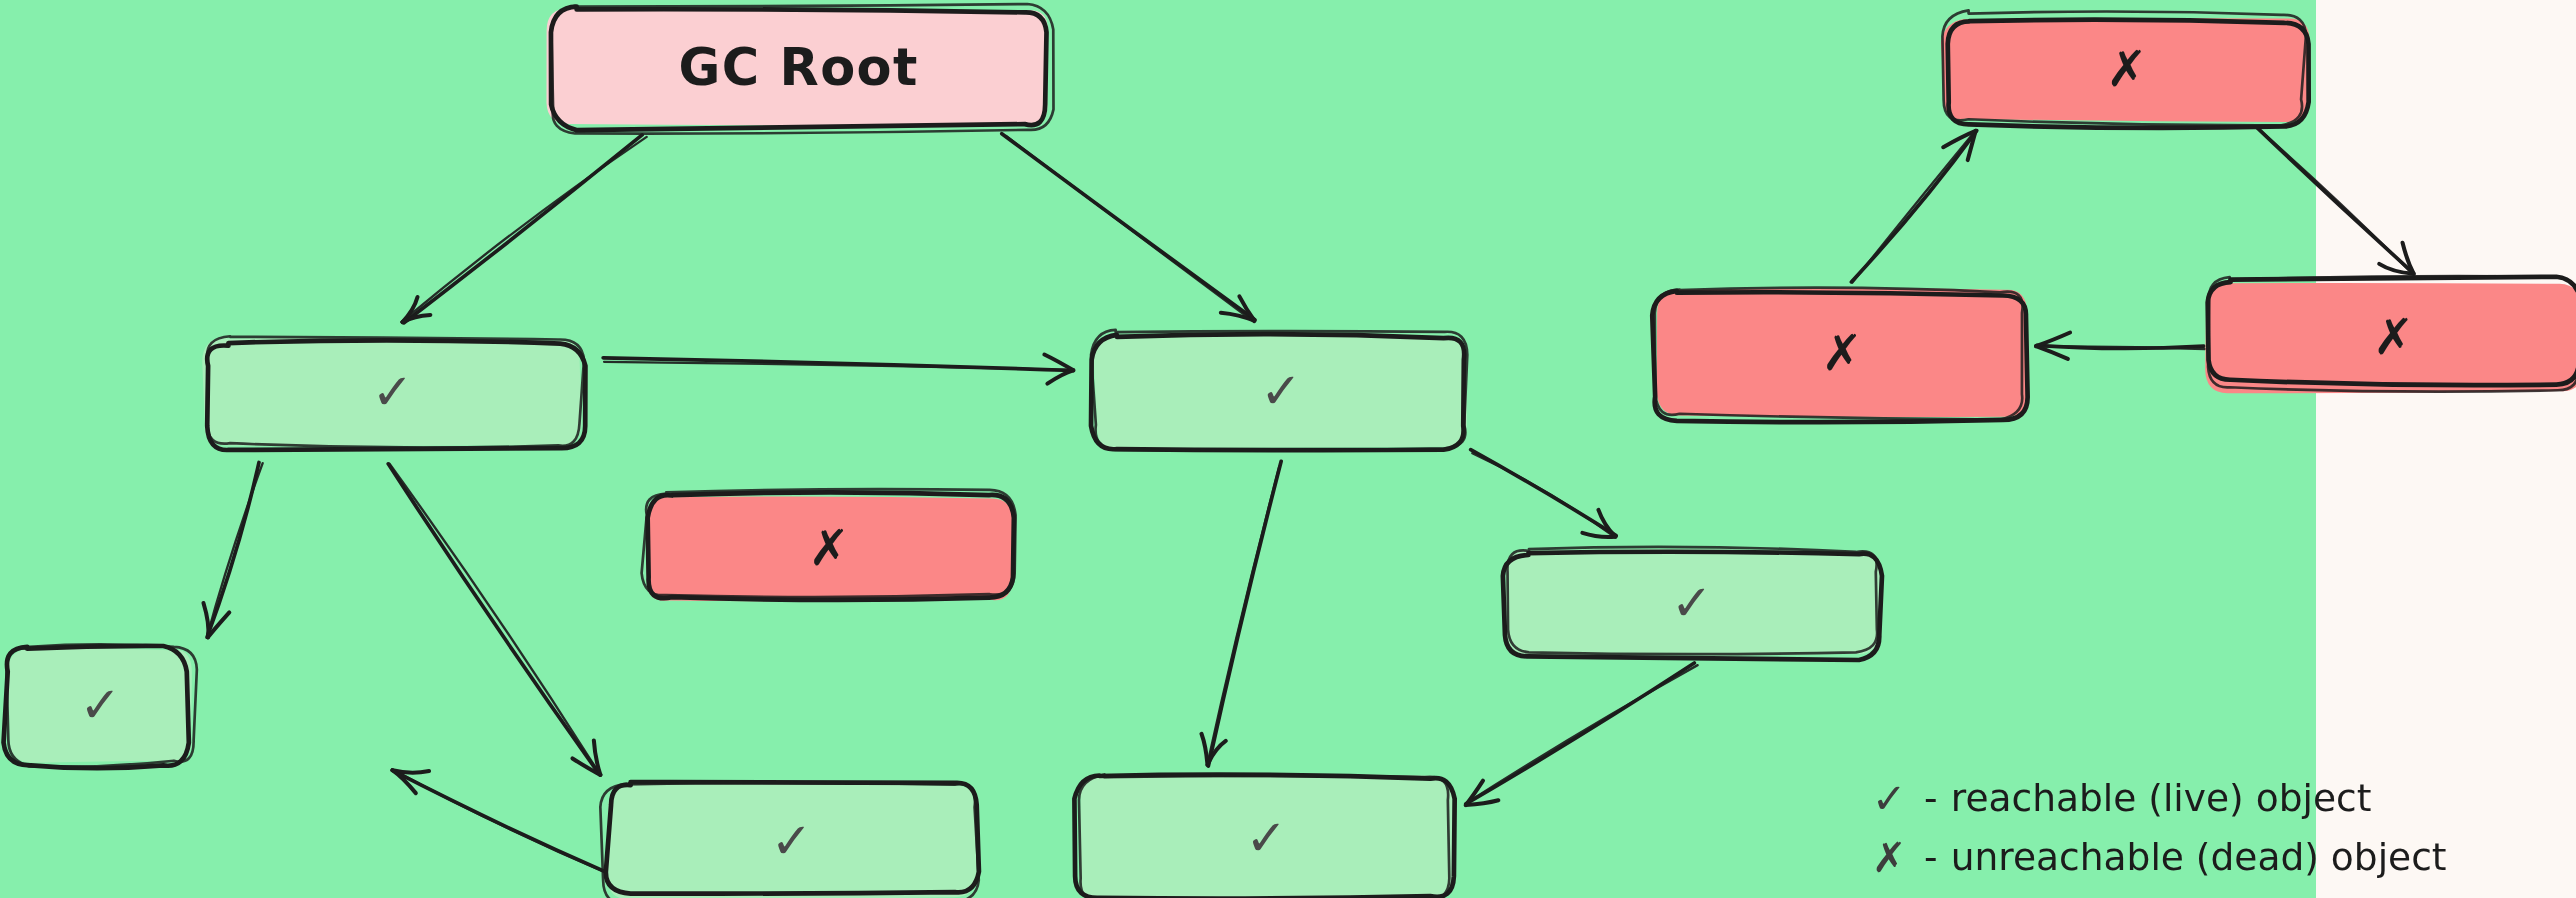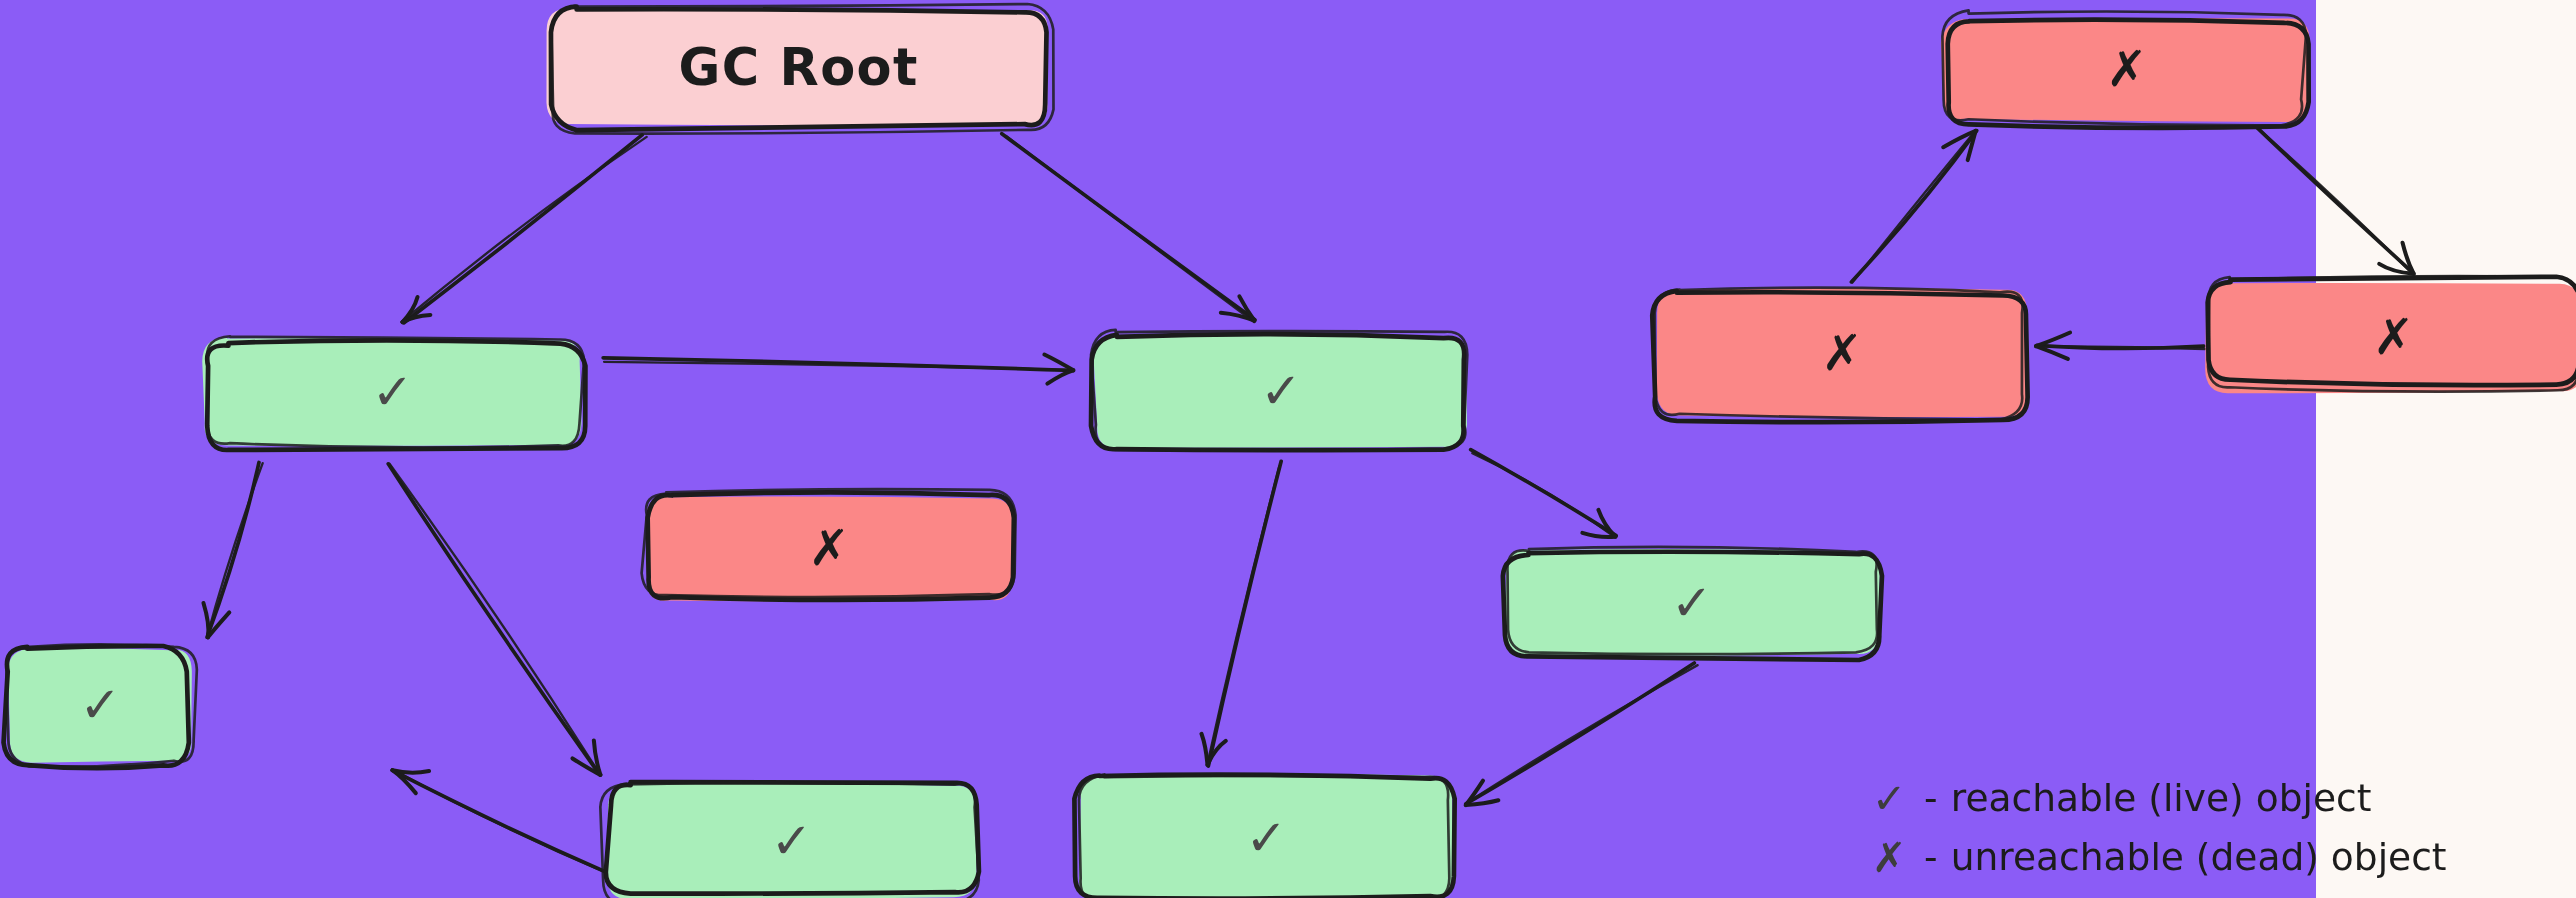--- a/index.html
+++ b/index.html
@@ -10,21 +10,21 @@
   body {
     width: 2576px;
     height: 899px;
     overflow: hidden;
     font-family: "DejaVu Sans", sans-serif;
   }
   #stage {
     position: relative;
     width: 2316px;
     height: 899px;
-    background: #8b5cf6;
+    background: #86efac;
   }
   #diagram {
     position: absolute;
     inset: 0;
     width: 2576px;
     height: 899px;
     display: block;
   }
   .legend-text {
     font-family: "DejaVu Sans", sans-serif;

